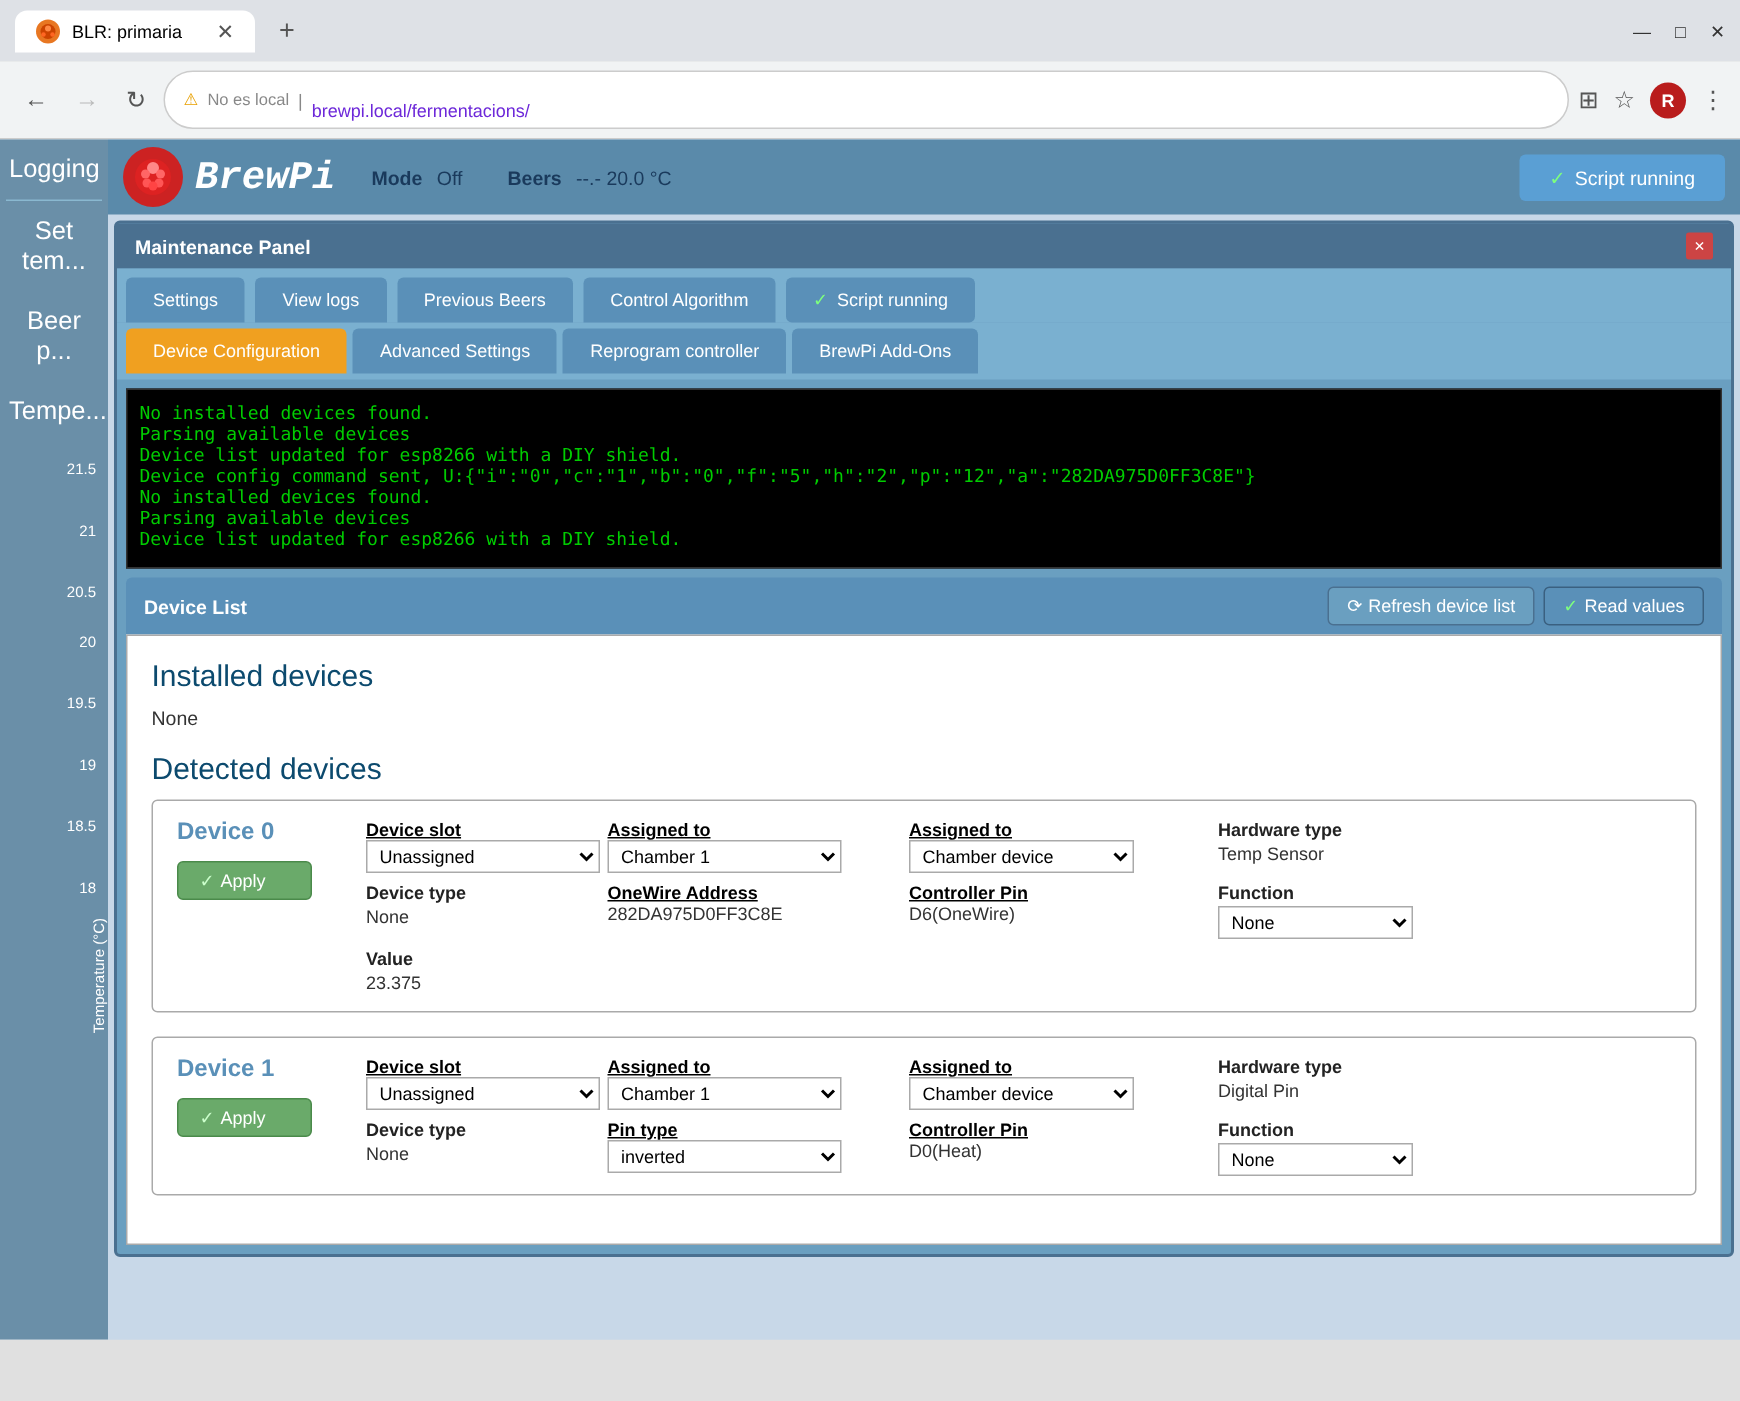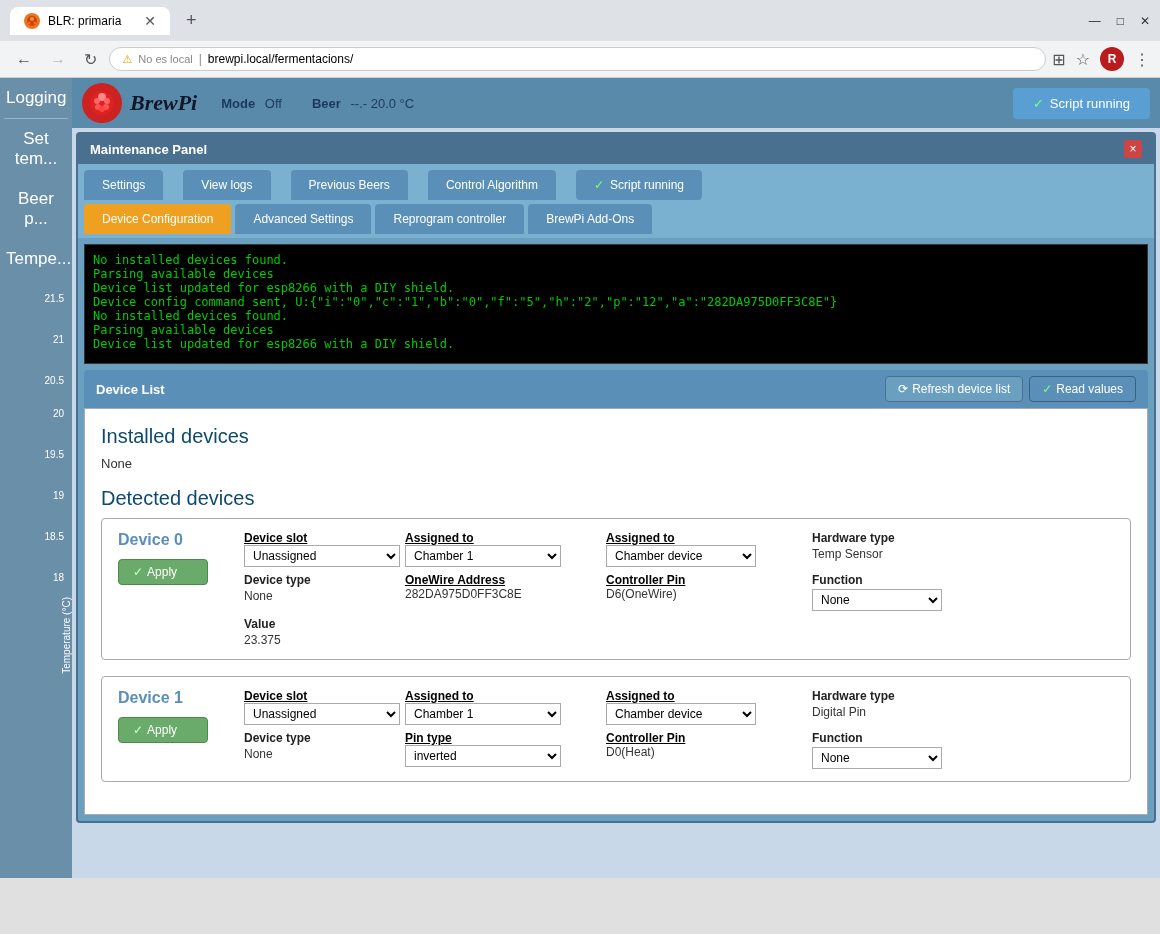--- a/index.html
+++ b/index.html
@@ -10,54 +10,54 @@
     .browser-tab .tab-close { margin-left: auto; cursor: pointer; color: #555; font-size: 14px; }
     .browser-new-tab { background: none; border: none; font-size: 18px; cursor: pointer; color: #555; padding: 4px 8px; }
     .browser-controls-right { margin-left: auto; display: flex; gap: 16px; align-items: center; }
     .win-btn { font-size: 12px; cursor: pointer; color: #333; }
 
     .browser-toolbar { background: #f1f3f4; padding: 6px 10px; display: flex; align-items: center; gap: 6px; border-bottom: 1px solid #ccc; }
     .nav-btn { background: none; border: none; font-size: 16px; cursor: pointer; color: #555; padding: 2px 6px; }
     .nav-btn:disabled { color: #bbb; }
     .address-bar { flex: 1; background: white; border: 1px solid #ccc; border-radius: 20px; padding: 4px 12px; display: flex; align-items: center; gap: 6px; font-size: 12px; }
     .address-bar .lock-icon { color: #e8a000; font-size: 11px; }
-    .address-bar .url-text { color: #000000; }
+    .address-bar .url-text { color: #6d28d9; margin-top: 15px; }
     .toolbar-icons { display: flex; gap: 10px; align-items: center; }
     .toolbar-icon { font-size: 16px; color: #555; cursor: pointer; }
     .profile-icon { width: 24px; height: 24px; background: #b91c1c; border-radius: 50%; display: flex; align-items: center; justify-content: center; color: white; font-size: 12px; font-weight: bold; }
 
     
     .page-content { background: #c8d8e8; display: flex; width: 100%; }
 
     
     .sidebar { width: 72px; background: #6a8fa8; min-height: 800px; display: flex; flex-direction: column; }
     .sidebar-item { padding: 10px 6px; text-align: center; font-size: 17px; color: white; cursor: pointer; }
 
     
     .main-area { flex: 1; padding: 0; position: relative; }
 
     
     .brewpi-header { background: #5a8aaa; display: flex; align-items: center; padding: 4px 10px; gap: 20px; height: 50px; }
     .brewpi-logo { display: flex; align-items: center; gap: 8px; }
     .raspberry-icon { width: 40px; height: 40px; background: #cc2222; border-radius: 50%; display: flex; align-items: center; justify-content: center; }
-    .brewpi-title { font-size: 22px; font-style: italic; color: #0f172a; font-family: Liberation Serif, serif; font-weight: bold; }
+    .brewpi-title { font-size: 26px; font-style: italic; color: #ffffff; font-family: Liberation Mono, monospace; font-weight: bold; }
     .header-info { display: flex; gap: 30px; margin-left: 4px; text-align: right; }
     .header-info-item { color: #1a3a5c; font-size: 13px; }
     .header-info-item .label { font-weight: bold; }
     .header-info-item .value { margin-left: 6px; }
     .script-running-btn { margin-left: auto; background: #5a9fd4; border: none; color: white; padding: 8px 20px; border-radius: 4px; cursor: pointer; display: flex; align-items: center; gap: 6px; font-size: 13px; }
     .script-running-btn .checkmark { color: #7eff7e; }
 
     
     .maintenance-panel { background: #6a9fc0; border: 2px solid #4a7090; border-radius: 4px; margin: 4px; position: relative; }
     .maintenance-header { background: #4a7090; color: white; padding: 6px 12px; font-size: 13px; font-weight: bold; display: flex; justify-content: space-between; align-items: center; }
     .close-btn { background: #cc4444; color: white; border: none; width: 18px; height: 18px; cursor: pointer; font-size: 12px; display: flex; align-items: center; justify-content: center; border-radius: 2px; }
 
     
-    .tab-bar { display: flex; flex-wrap: wrap; padding: 6px 6px 0; gap: 20px; background: #7ab0d0; }
+    .tab-bar { display: flex; flex-wrap: wrap; padding: 6px 6px 0; gap: 7px; background: #7ab0d0; }
     .tab-btn { background: #5a90b8; border: none; color: white; padding: 8px 18px; border-radius: 4px 4px 0 0; cursor: pointer; font-size: 12px; }
     .tab-btn.active { background: #f0a020; color: white; }
 
     
     .tab-bar-2 { display: flex; flex-wrap: wrap; padding: 4px 6px; gap: 4px; background: #7ab0d0; }
 
     .script-running-tab { background: #5a90b8; border: none; color: white; padding: 8px 18px; border-radius: 4px; cursor: pointer; font-size: 12px; display: flex; align-items: center; gap: 6px; }
 
     
     .log-console { background: black; color: #00cc00; font-family: monospace; font-size: 12px; padding: 8px; margin: 6px; height: 120px; overflow-y: scroll; border: 1px solid #333; position: relative; }
@@ -181,21 +181,21 @@
           </svg>
         </div>
         <span class="brewpi-title">BrewPi</span>
       </div>
       <div class="header-info">
         <div class="header-info-item">
           <span class="label">Mode</span>
           <span class="value">Off</span>
         </div>
         <div class="header-info-item">
-          <span class="label">Beer</span>
+          <span class="label">Beers</span>
           <span class="value">--.-   20.0 °C</span>
         </div>
       </div>
       <button class="script-running-btn">
         <span class="checkmark">✓</span>
         <span>Script running</span>
       </button>
     </div>
 
     <div class="maintenance-panel">

